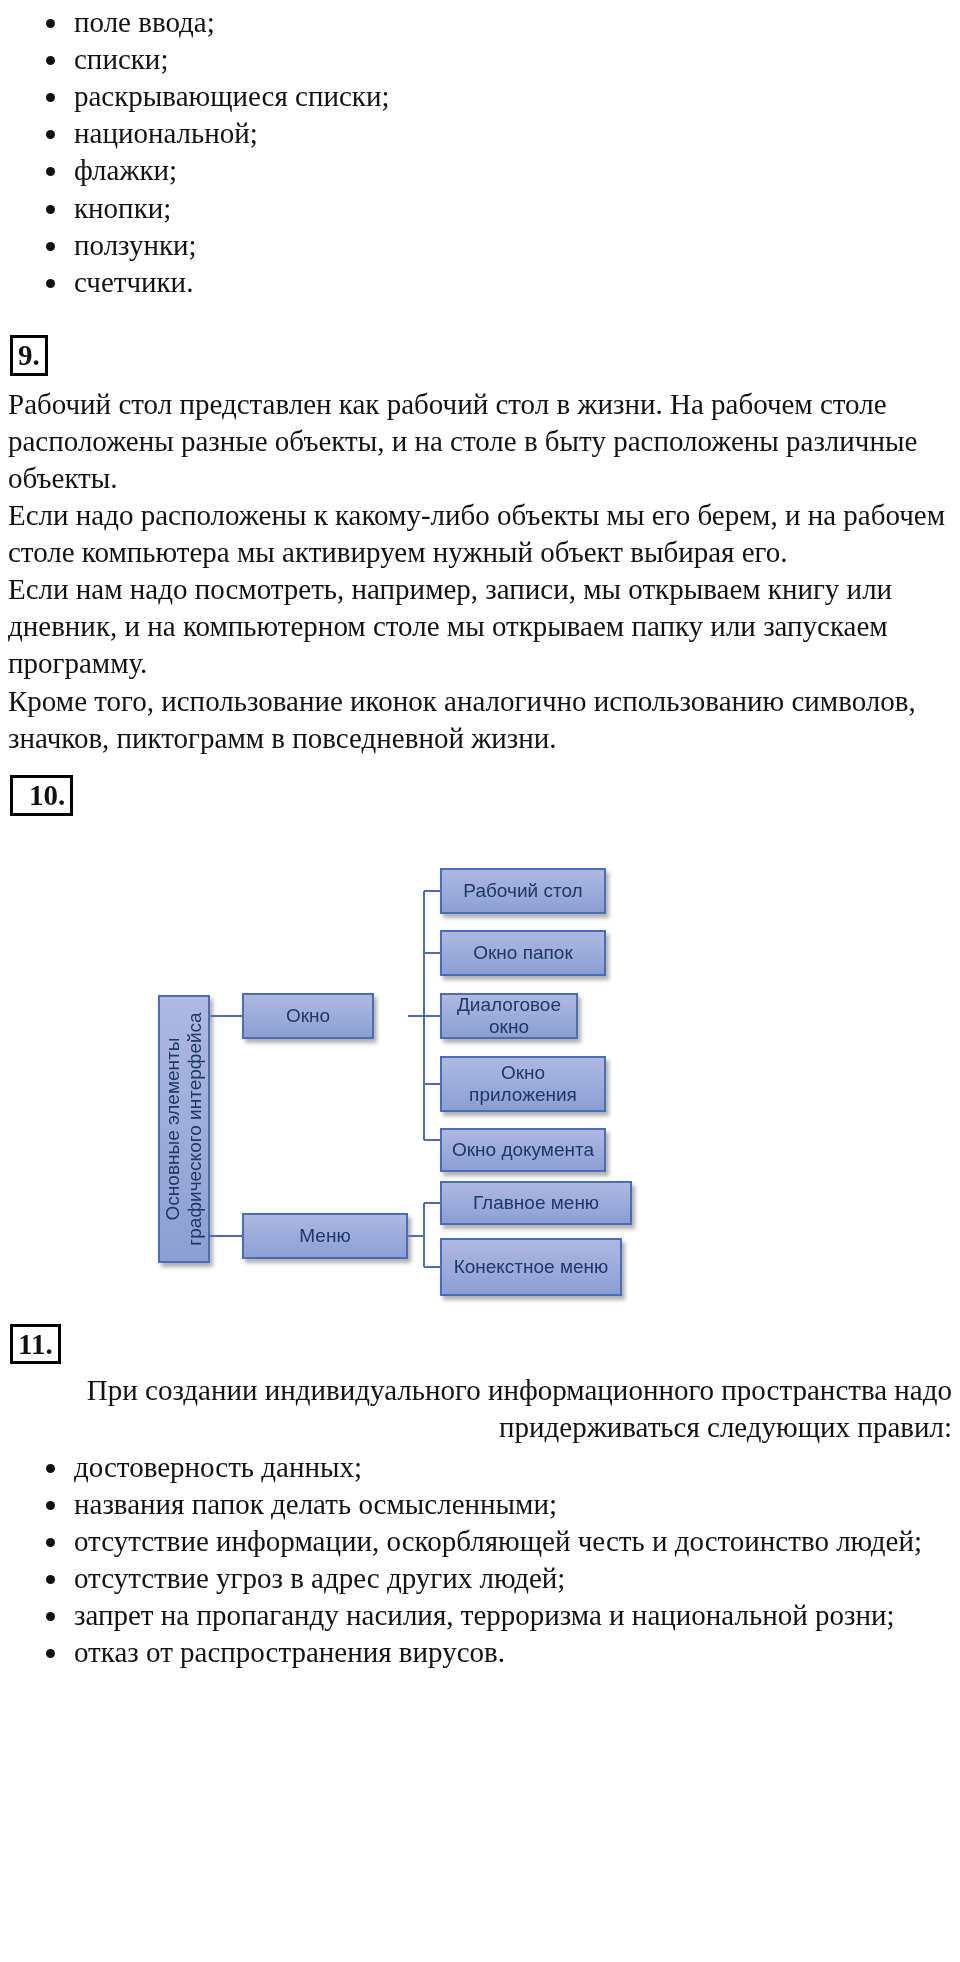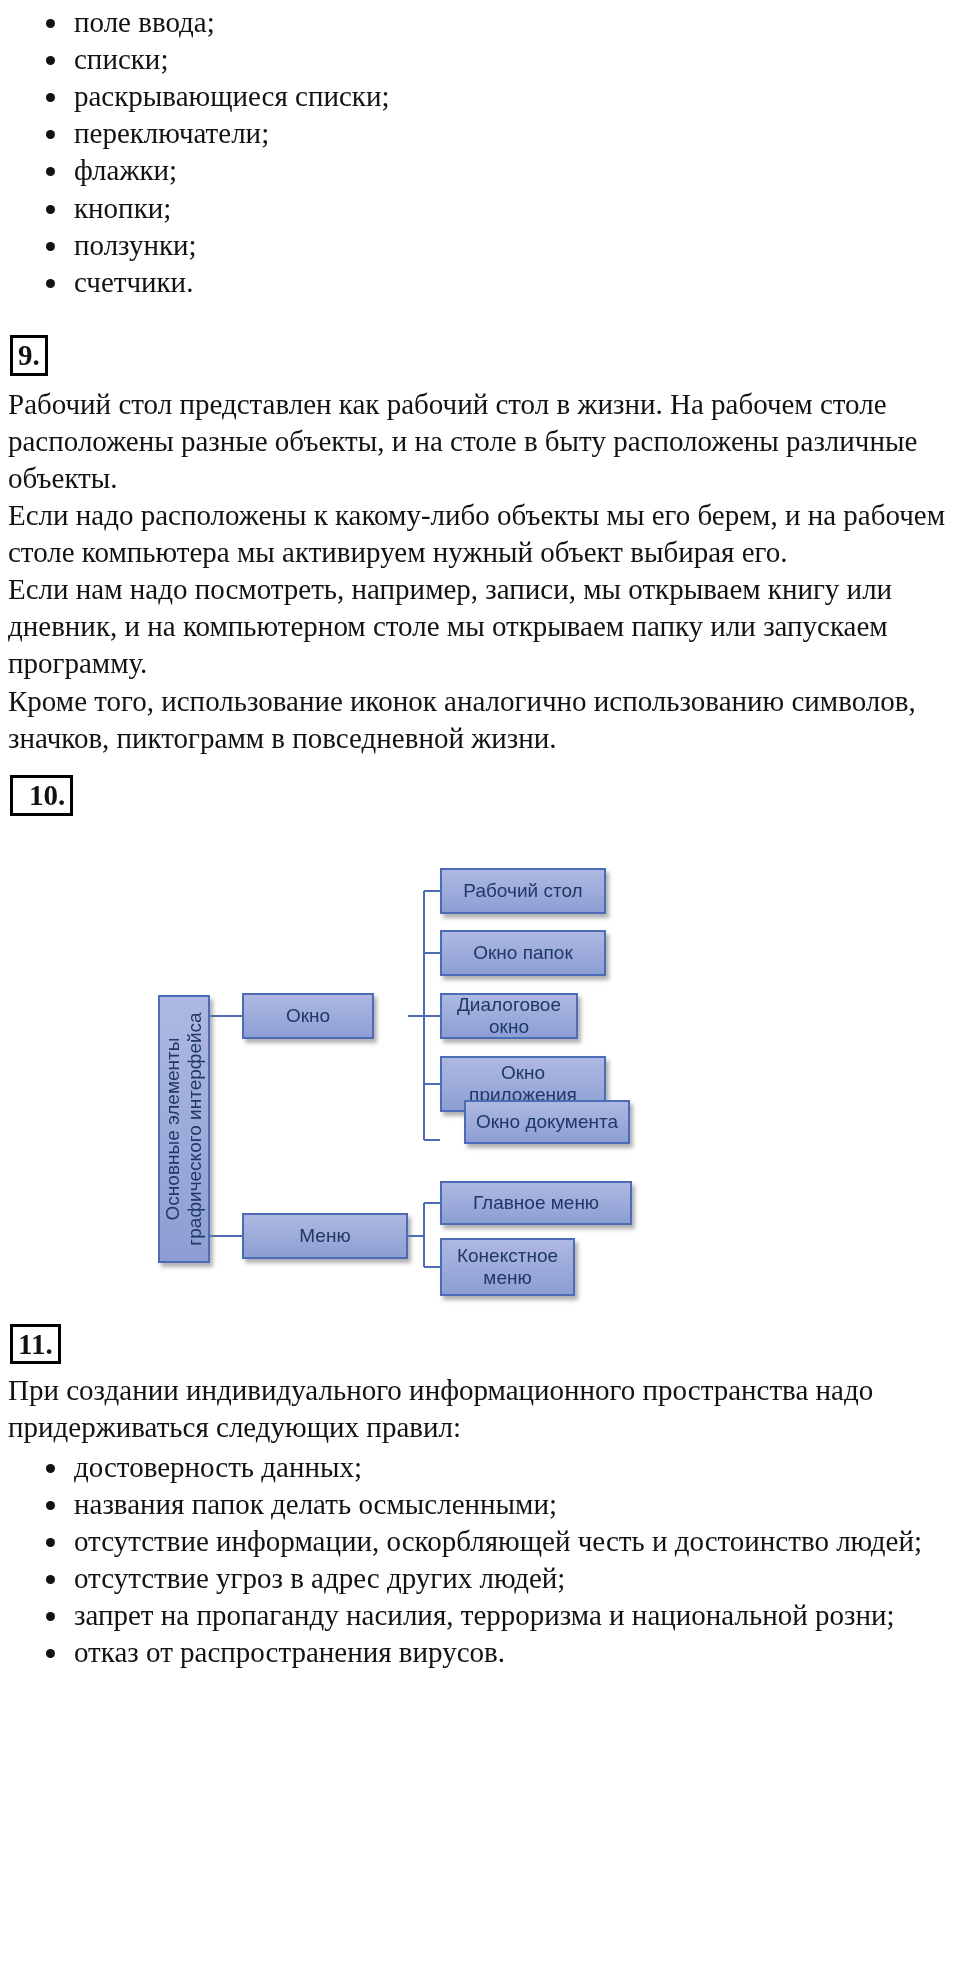--- a/index.html
+++ b/index.html
@@ -16,21 +16,21 @@
 
   .numbox {
     display:inline-block; border:3px solid #000; font-weight:bold;
     padding:0 5px; line-height:1.2;
   }
   .numbox.n9  { margin:34px 0 10px 2px; }
   .numbox.n10 { margin:18px 0 0 2px;padding-left:16px; }
   .numbox.n11 { margin:22px 8px 8px 2px; }
 
   p.para { line-height:1.28; margin:0; }
-  p.intro { line-height:1.28; margin:0; }
+  p.intro { line-height:1.28; margin:0;text-align:right; }
 
   
   .diagram { position:relative; width:960px; height:442px; margin:44px 0 0 -8px; }
   .connectors { position:absolute; left:0; top:0; width:960px; height:442px; }
   .dbox {
     position:absolute; display:flex; align-items:center; justify-content:center;
     text-align:center; font-family:"Liberation Sans", sans-serif;
     font-size:19px; color:#1f3864; line-height:1.15; padding:16px 6px;
     background:linear-gradient(180deg, #aeb9e2 0%, #8c9ed3 100%);
     border:2px solid #4d6cb8;
@@ -41,34 +41,34 @@
     position:absolute; left:50%; top:50%; width:262px;
     transform:translate(-50%,-50%) rotate(-90deg);
     text-align:center; line-height:1.15;
   }
   .b-okno { left:242px; top:133px; width:132px; height:46px; }
   .b-menu { left:242px; top:353px; width:166px; height:46px; }
   .b-r1 { left:440px; top:8px;   width:166px; height:46px; }
   .b-r2 { left:440px; top:70px;  width:166px; height:46px; }
   .b-r3 { left:440px; top:133px; width:138px; height:46px; }
   .b-r4 { left:440px; top:196px; width:166px; height:56px; }
-  .b-r5 { left:440px; top:240px; width:166px; height:44px;margin-left:24px; }
+  .b-r5 { left:440px; top:268px; width:166px; height:44px; }
   .b-m1 { left:440px; top:321px; width:192px; height:44px; }
-  .b-m2 { left:440px; top:378px; width:135px; height:58px; }
+  .b-m2 { left:440px; top:378px; width:182px; height:58px; }
 </style>
 </head>
 <body>
 
 <div class="page">
 
   <ul class="blist">
     <li>поле ввода;</li>
     <li>списки;</li>
     <li>раскрывающиеся списки;</li>
-    <li>переключатели;</li>
+    <li>национальной;</li>
     <li>флажки;</li>
     <li>кнопки;</li>
     <li>ползунки;</li>
     <li>счетчики.</li>
   </ul>
 
   <div>
     <span class="numbox n9">9.</span>
   </div>
   <p class="para">Рабочий стол представлен как рабочий стол в жизни. На рабочем столе расположены разные объекты, и на столе в быту расположены различные объекты.</p>

